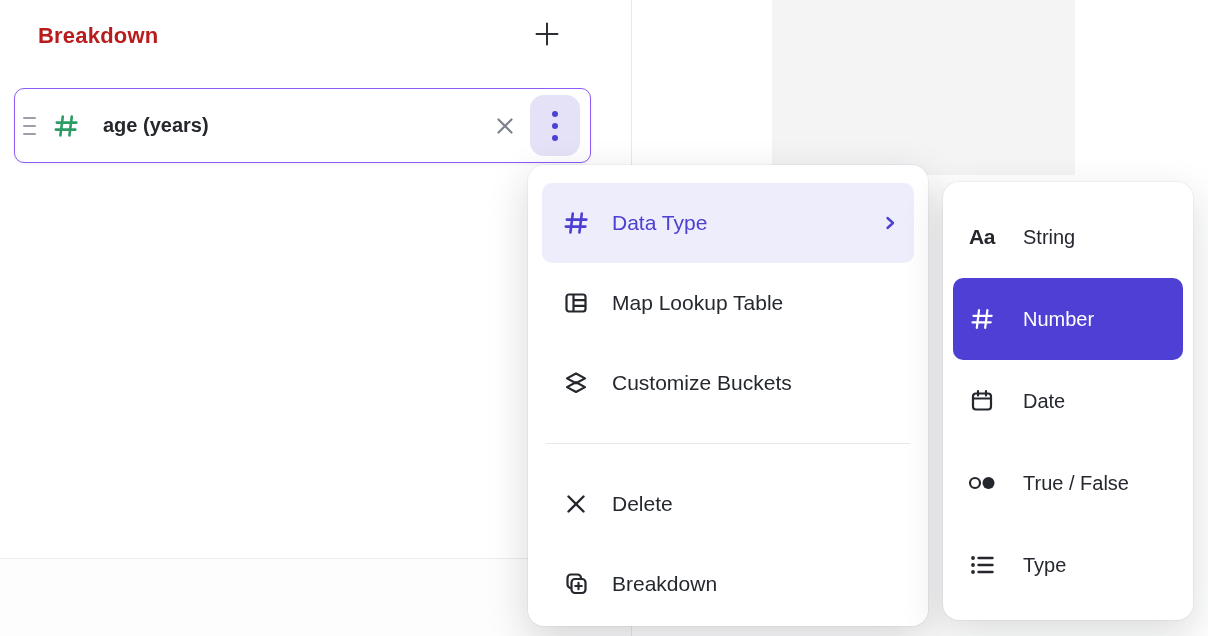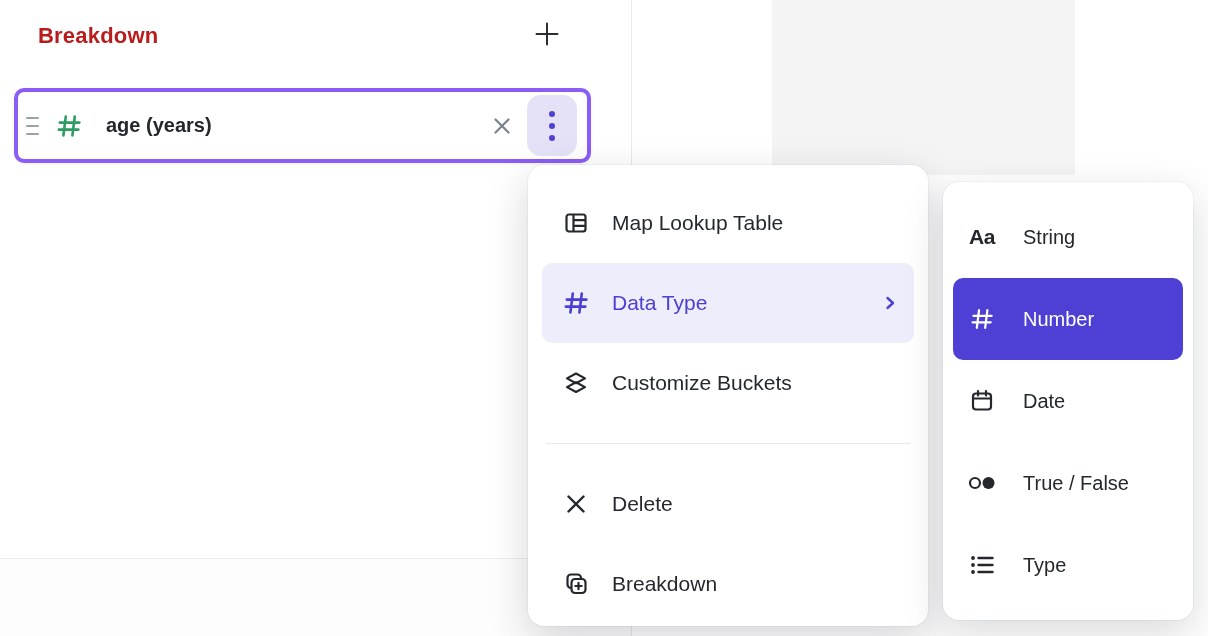--- a/index.html
+++ b/index.html
@@ -18,21 +18,21 @@
   .chart-placeholder { position: absolute; left: 772px; top: 0; width: 303px; height: 175px; background: #f4f4f5; }
   .footer-line { position: absolute; left: 0; top: 558px; width: 631px; height: 1px; background: #ededf0; }
   .footer-area { position: absolute; left: 0; top: 559px; width: 631px; height: 77px; background: #fdfdfd; }
 
   
   .bd-header { position: absolute; left: 38px; top: 16px; width: 553px; height: 40px; display: flex; align-items: center; }
   .bd-title { font-size: 22px; font-weight: 700; color: #b91c1c; letter-spacing: .2px; }
   .add-btn { position: absolute; left: 490px; top: -1px; width: 38px; height: 38px; display: flex; align-items: center; justify-content: center; background: transparent; border: 0; cursor: pointer; padding: 0; }
 
   
-  .pill { position: absolute; left: 14px; top: 88px; width: 577px; height: 75px; background: #fff; border: 4px solid #8b5cf6; border-radius: 10px; box-shadow: 0 1px 3px rgba(25,28,40,.07); display: flex; align-items: center; padding: 0 10px 0 8px; box-sizing: border-box; }
+  .pill { position: absolute; left: 14px; top: 88px; width: 577px; height: 75px; background: #fff; border: 1px solid #8b5cf6; border-radius: 10px; box-shadow: 0 1px 3px rgba(25,28,40,.07); display: flex; align-items: center; padding: 0 10px 0 8px; box-sizing: border-box; }
   .drag-handle { width: 14px; display: flex; flex-direction: column; gap: 6px; margin-right: 15px; cursor: grab; }
   .drag-handle i { display: block; width: 13px; height: 2px; background: #9aa1a8; border-radius: 1px; }
   .pill-type-icon { width: 28px; height: 28px; margin-right: 23px; color: #2d9c64; flex: 0 0 auto; }
   .pill-label { font-size: 20px; font-weight: 600; color: #24272c; }
   .icon-btn { background: transparent; border: 0; padding: 0; cursor: pointer; display: flex; align-items: center; justify-content: center; }
   .x-btn { margin-left: auto; width: 34px; height: 34px; color: #7c828b; }
   .kebab-btn { margin-left: 8px; width: 50px; height: 61px; border-radius: 14px; background: #e5e2f8; flex-direction: column; gap: 6px; }
   .kebab-btn i { display: block; width: 6px; height: 6px; border-radius: 50%; background: #4d40d4; }
 
   
@@ -94,42 +94,42 @@
     </button>
     <button class="icon-btn kebab-btn" aria-label="more options">
         <i></i>
         <i></i>
         <i></i>
       </button>
   </div>
 
   <div class="menu">
 
-    <div class="menu-row">
-      <span class="mi">
-        <svg width="26" height="26" viewBox="0 0 26 26" fill="none" stroke="#24272c" stroke-width="2.2" stroke-linejoin="round">
-          <rect x="3.5" y="4.5" width="19" height="17" rx="2.5"></rect>
-          <path d="M10.5 4.5 V21.5 M10.5 10.2 H22.5 M10.5 15.9 H22.5"></path>
-        </svg>
-      </span>
-      <span>Map Lookup Table</span>
-    </div>
-
     <div class="menu-row highlight">
       <span class="mi">
         <svg width="28" height="28" viewBox="0 0 28 28" fill="none" stroke="currentColor" stroke-width="2.6" stroke-linecap="round">
           <path d="M10.8 4.5 L8.4 23.5 M19.8 4.5 L17.4 23.5 M4.8 10.6 H24.4 M3.8 17.6 H23.4"></path>
         </svg>
       </span>
       <span>Data Type</span>
       <span class="chev">
         <svg width="16" height="16" viewBox="0 0 16 16" fill="none" stroke="currentColor" stroke-width="2.4" stroke-linecap="round" stroke-linejoin="round">
           <path d="M5.5 3 L11 8 L5.5 13"></path>
         </svg>
       </span>
+    </div>
+
+    <div class="menu-row">
+      <span class="mi">
+        <svg width="26" height="26" viewBox="0 0 26 26" fill="none" stroke="#24272c" stroke-width="2.2" stroke-linejoin="round">
+          <rect x="3.5" y="4.5" width="19" height="17" rx="2.5"></rect>
+          <path d="M10.5 4.5 V21.5 M10.5 10.2 H22.5 M10.5 15.9 H22.5"></path>
+        </svg>
+      </span>
+      <span>Map Lookup Table</span>
     </div>
 
     <div class="menu-row">
       <span class="mi">
         <svg width="26" height="26" viewBox="0 0 26 26" fill="none" stroke="#24272c" stroke-width="2.2" stroke-linejoin="round">
           <path d="M13 3.5 L22 8.4 L13 13.3 L4 8.4 Z"></path>
           <path d="M13 12.2 L22 17.1 L13 22 L4 17.1 Z"></path>
         </svg>
       </span>
       <span>Customize Buckets</span>

